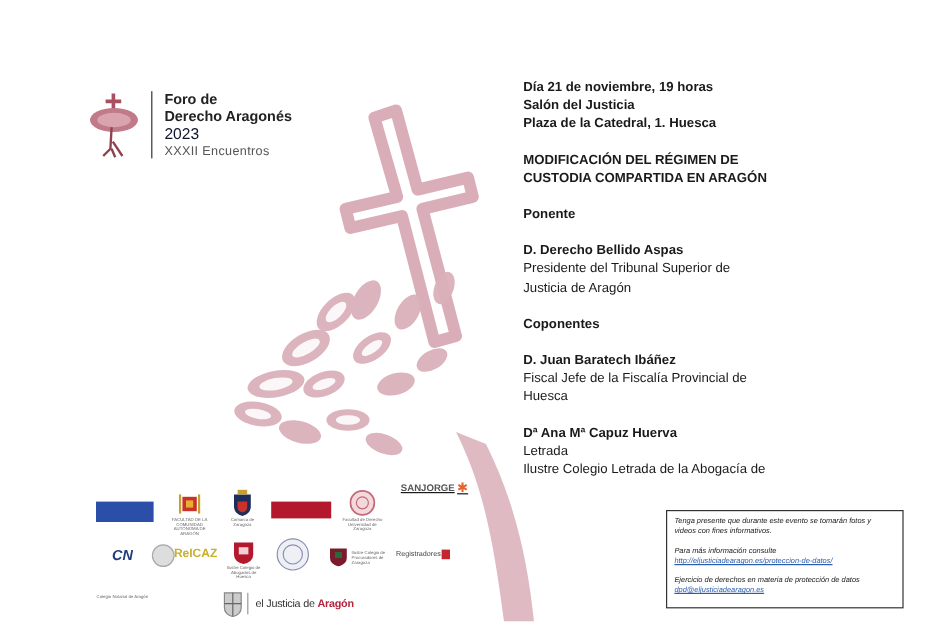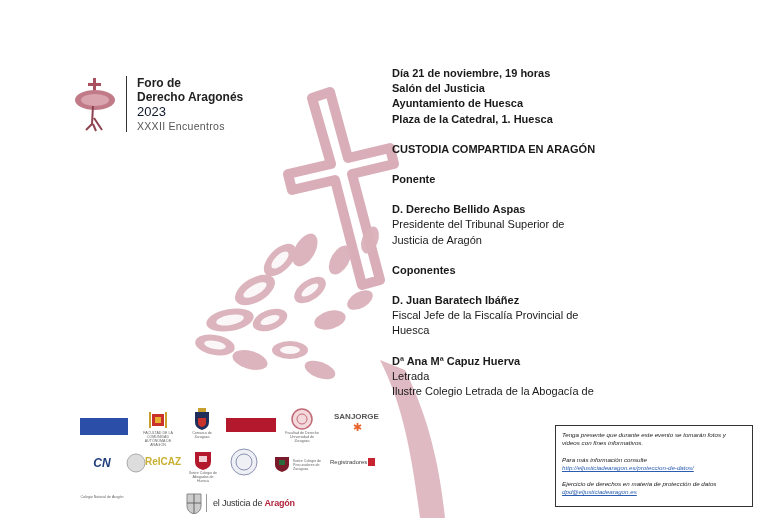--- a/index.html
+++ b/index.html
@@ -17,21 +17,21 @@
   .logo-sep { width:1px; height:56px; background:#333; margin:0 10px 0 8px; }
   .logo-text { line-height:14px; }
   .logo-t1 { font-weight:bold; font-size:12px; color:#222; }
   .logo-year { font-size:13px; color:#0f172a; line-height:15px; }
   .logo-sub { font-size:10.5px; color:#555; letter-spacing:0.3px; }
 
   
   .content { position:absolute; left:392px; top:66px; width:330px; z-index:2; font-size:11px; line-height:15.2px; }
   .content .b { font-weight:bold; }
   .content .gap { height:15px; }
-  .content div { white-space:nowrap; }
+  .content div { white-space:nowrap;margin-left:44px; }
 
   
   .notice {
     position:absolute; left:555px; top:425px; width:198px; height:82px;
     border:1px solid #333; background:#fff; z-index:3;
     font-size:6.2px; font-style:italic; line-height:8.3px; padding:5px 0 0 6px; box-sizing:border-box;
   }
   .notice .link { color:#2a5db0; text-decoration:underline; display:block; }
   .notice .p { margin-bottom:8px; }
 
@@ -92,23 +92,23 @@
     <div class="logo-t1">Foro de</div>
     <div class="logo-t1">Derecho Aragonés</div>
     <div class="logo-year">2023</div>
     <div class="logo-sub">XXXII Encuentros</div>
   </div>
 </div>
 
 <div class="content">
   <div class="b">Día 21 de noviembre, 19 horas</div>
   <div class="b">Salón del Justicia</div>
-  <div class="b">Ayuntamiento de Huesca</div>
   <div class="b">Plaza de la Catedral, 1. Huesca</div>
   <div class="gap"></div>
+  <div class="b">MODIFICACIÓN DEL RÉGIMEN DE</div>
   <div class="b">CUSTODIA COMPARTIDA EN ARAGÓN</div>
   <div class="gap"></div>
   <div class="b">Ponente</div>
   <div class="gap"></div>
   <div class="b">D. Derecho Bellido Aspas</div>
   <div>Presidente del Tribunal Superior de</div>
   <div>Justicia de Aragón</div>
   <div class="gap"></div>
   <div class="b">Coponentes</div>
   <div class="gap"></div>
@@ -159,21 +159,21 @@
 <div class="partner" style="left:226px;top:418px;">
   <div style="width:50px;height:14px;background:#b3182d;"></div>
 </div>
 <div class="partner" style="left:282px;top:408px;width:40px;">
   <svg width="22" height="22" viewBox="0 0 22 22">
     <circle cx="11" cy="11" r="10" fill="#f3d9dc" stroke="#c26a78" stroke-width="1.5"></circle>
       <circle cx="11" cy="11" r="5" fill="none" stroke="#c26a78"></circle>
   </svg>
   <div class="plabel">Facultad de Derecho Universidad de Zaragoza</div>
 </div>
-<div class="partner" style="left:334px;top:412px;flex-direction:column;">
+<div class="partner" style="left:334px;top:400px;flex-direction:row;text-decoration:underline;">
   <span style="font-size:8px;font-weight:bold;color:#555;">SANJORGE</span>
   <span style="color:#e8622b;font-size:11px;margin-left:2px;">✱</span>
 </div>
 
 <div class="partner" style="left:80px;top:456px;width:44px;gap:24px;">
   <span style="font-size:12px;color:#1f3d7a;font-style:italic;font-weight:bold;">CN</span>
   <div class="plabel">Colegio Notarial de Aragón</div>
 </div>
 <div class="partner" style="left:126px;top:452px;">
   <svg width="20" height="22" viewBox="0 0 20 22">

